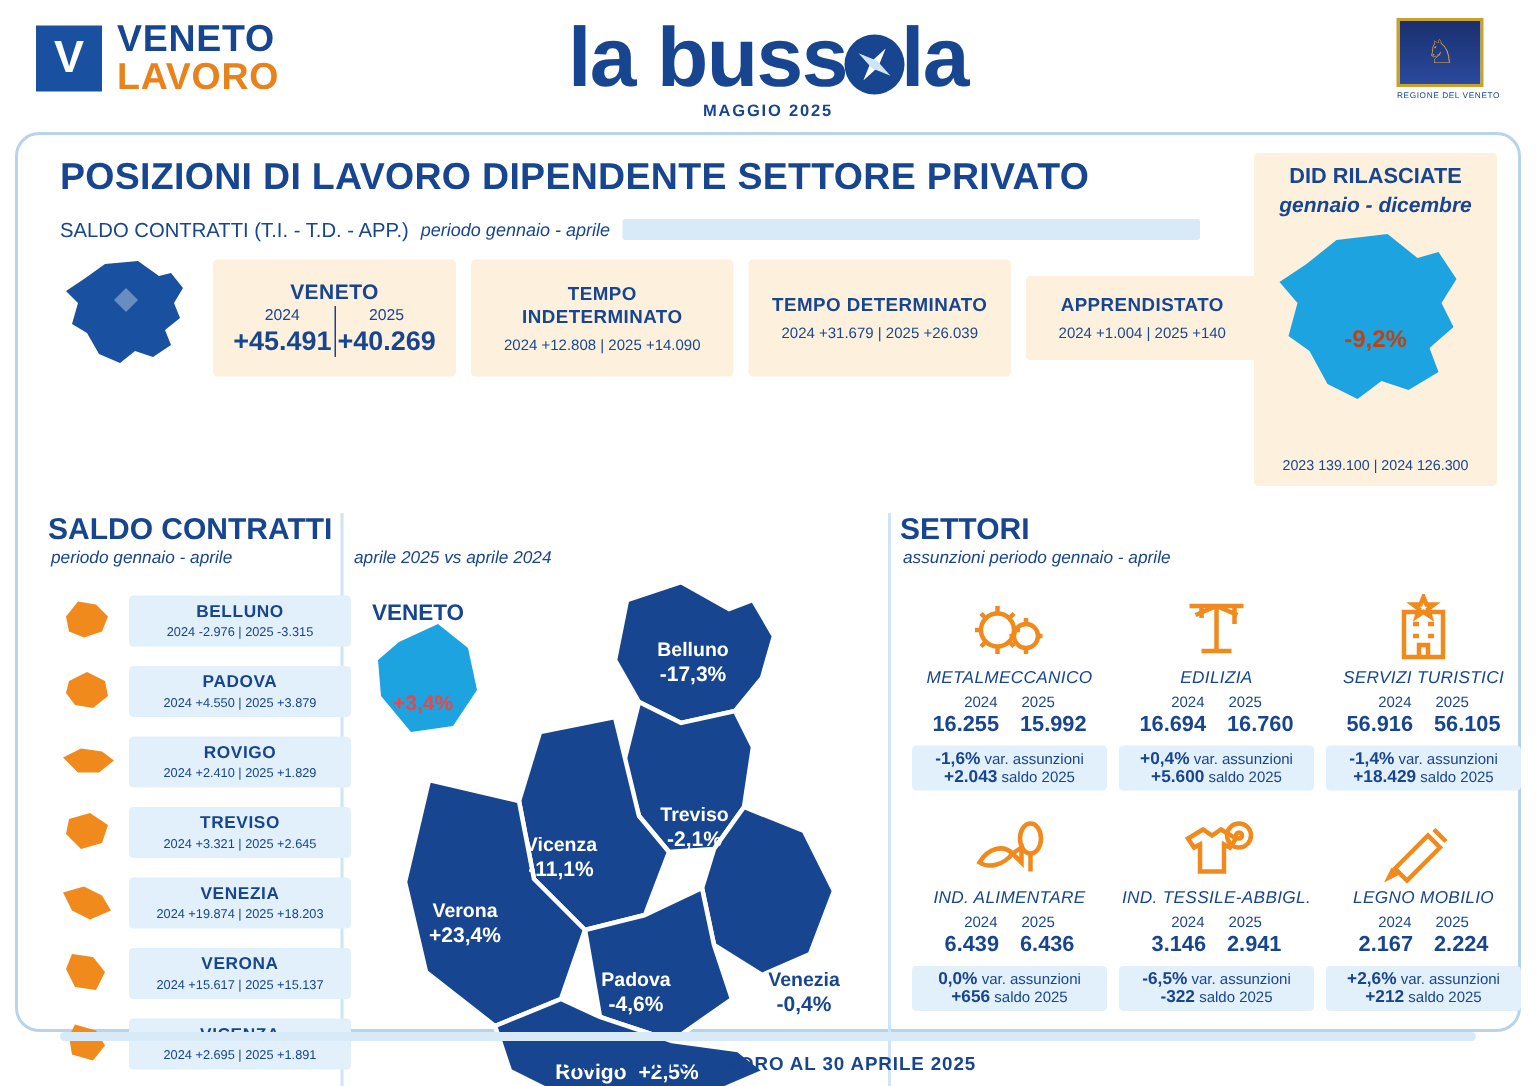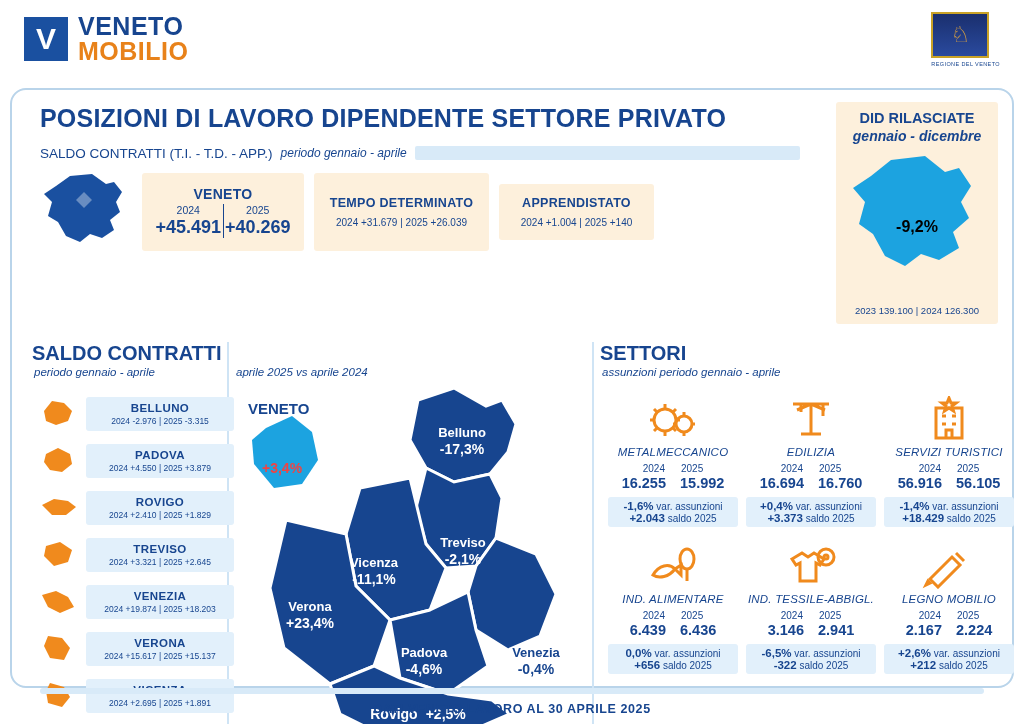--- a/index.html
+++ b/index.html
@@ -117,21 +117,21 @@
   .did {
     position: absolute; right: 14px; top: 12px; width: 162px; height: 222px;
     background: #fdf0dc; border-radius: 3px; padding: 8px 10px; text-align: center;
   }
   .did .t { font-size: 14.5px; font-weight: bold; color: #17458f; }
   .did .s { font-size: 14px; font-style: italic; color: #17458f; margin-top: 2px; font-weight: bold;}
   .did .ft { font-size: 9.5px; color: #17458f; position: absolute; bottom: 8px; left: 0; right: 0; }
   .did-map { margin-top: 10px; position: relative; height: 140px; }
   .did-pct {
     position: absolute; left: 50%; top: 52%; transform: translate(-50%,-50%);
-    font-size: 16px; font-weight: bold; color: #000000;
+    font-size: 16px; font-weight: bold; color: #c2410c;
   }
 
   
   .sec-head {
     position: absolute; display: flex; align-items: center; gap: 6px;
   }
   .sec-head .ttl { font-size: 20px; font-weight: bold; color: #17458f; white-space: nowrap;}
   .sec-head .rule { width: 56px; height: 13px; background: #d8eaf8; }
   .sec-sub { position: absolute; font-size: 11.5px; font-style: italic; color: #17458f; }
 
@@ -176,24 +176,30 @@
 </head>
 <body>
 
 <div class="header">
   <div class="logo-left">
     <div class="logo-mark">
       <span>V</span>
     </div>
     <div class="logo-text">
       <div class="l1">VENETO</div>
-      <div class="l2">MOBILIO</div>
-    </div>
-  </div>
-
+      <div class="l2">LAVORO</div>
+    </div>
+  </div>
+
+  <div class="center-title">
+    <div class="bussola">
+      <span>la buss</span><span class="compass"></span><span>la</span>
+    </div>
+    <div class="month">MAGGIO 2025</div>
+  </div>
 
   <div class="logo-right">
     <div class="crest">♘</div>
     <div class="crest-label">REGIONE DEL VENETO</div>
   </div>
 </div>
 
 <div class="panel">
 
   <div class="panel-title">POSIZIONI DI LAVORO DIPENDENTE SETTORE PRIVATO</div>
@@ -219,20 +225,24 @@
           <div class="yr">2024</div>
           <div class="num">+45.491</div>
         </div>
         <div class="col">
           <div class="yr">2025</div>
           <div class="num">+40.269</div>
         </div>
       </div>
     </div>
 
+    <div class="box wbox">
+      <div class="bt small">TEMPO INDETERMINATO</div>
+      <div class="vals">2024  +12.808 | 2025  +14.090</div>
+    </div>
 
     <div class="box wbox">
       <div class="bt small">TEMPO DETERMINATO</div>
       <div class="vals">2024  +31.679 | 2025  +26.039</div>
     </div>
 
     <div class="box wbox2">
       <div class="bt small">APPRENDISTATO</div>
       <div class="vals">2024  +1.004 | 2025  +140</div>
     </div>
@@ -451,21 +461,21 @@
         <div class="yrs">
             <span>2024</span>
             <span>2025</span>
           </div>
         <div class="nums">
             <span>16.694</span>
             <span>16.760</span>
           </div>
         <div class="pill">
           <div class="pl"><b>+0,4%</b> <span>var. assunzioni</span></div>
-          <div class="pl"><b>+3.373</b> <span>saldo 2025</span></div>
+          <div class="pl"><b>+5.600</b> <span>saldo 2025</span></div>
         </div>
       </div>
 
       <div class="scell">
         <div class="ic">
           <svg width="50" height="46" viewBox="0 0 50 46">
               <g fill="none" stroke="#f08a1d" stroke-width="3">
             <rect x="12" y="12" width="26" height="30"></rect>
                 <path d="M18 20h4M28 20h4M18 28h4M28 28h4M22 42v-8h6v8"></path>
             <path d="M25 2l2 5h5l-4 3 1.5 5-4.5-3-4.5 3 1.5-5-4-3h5z"></path>

